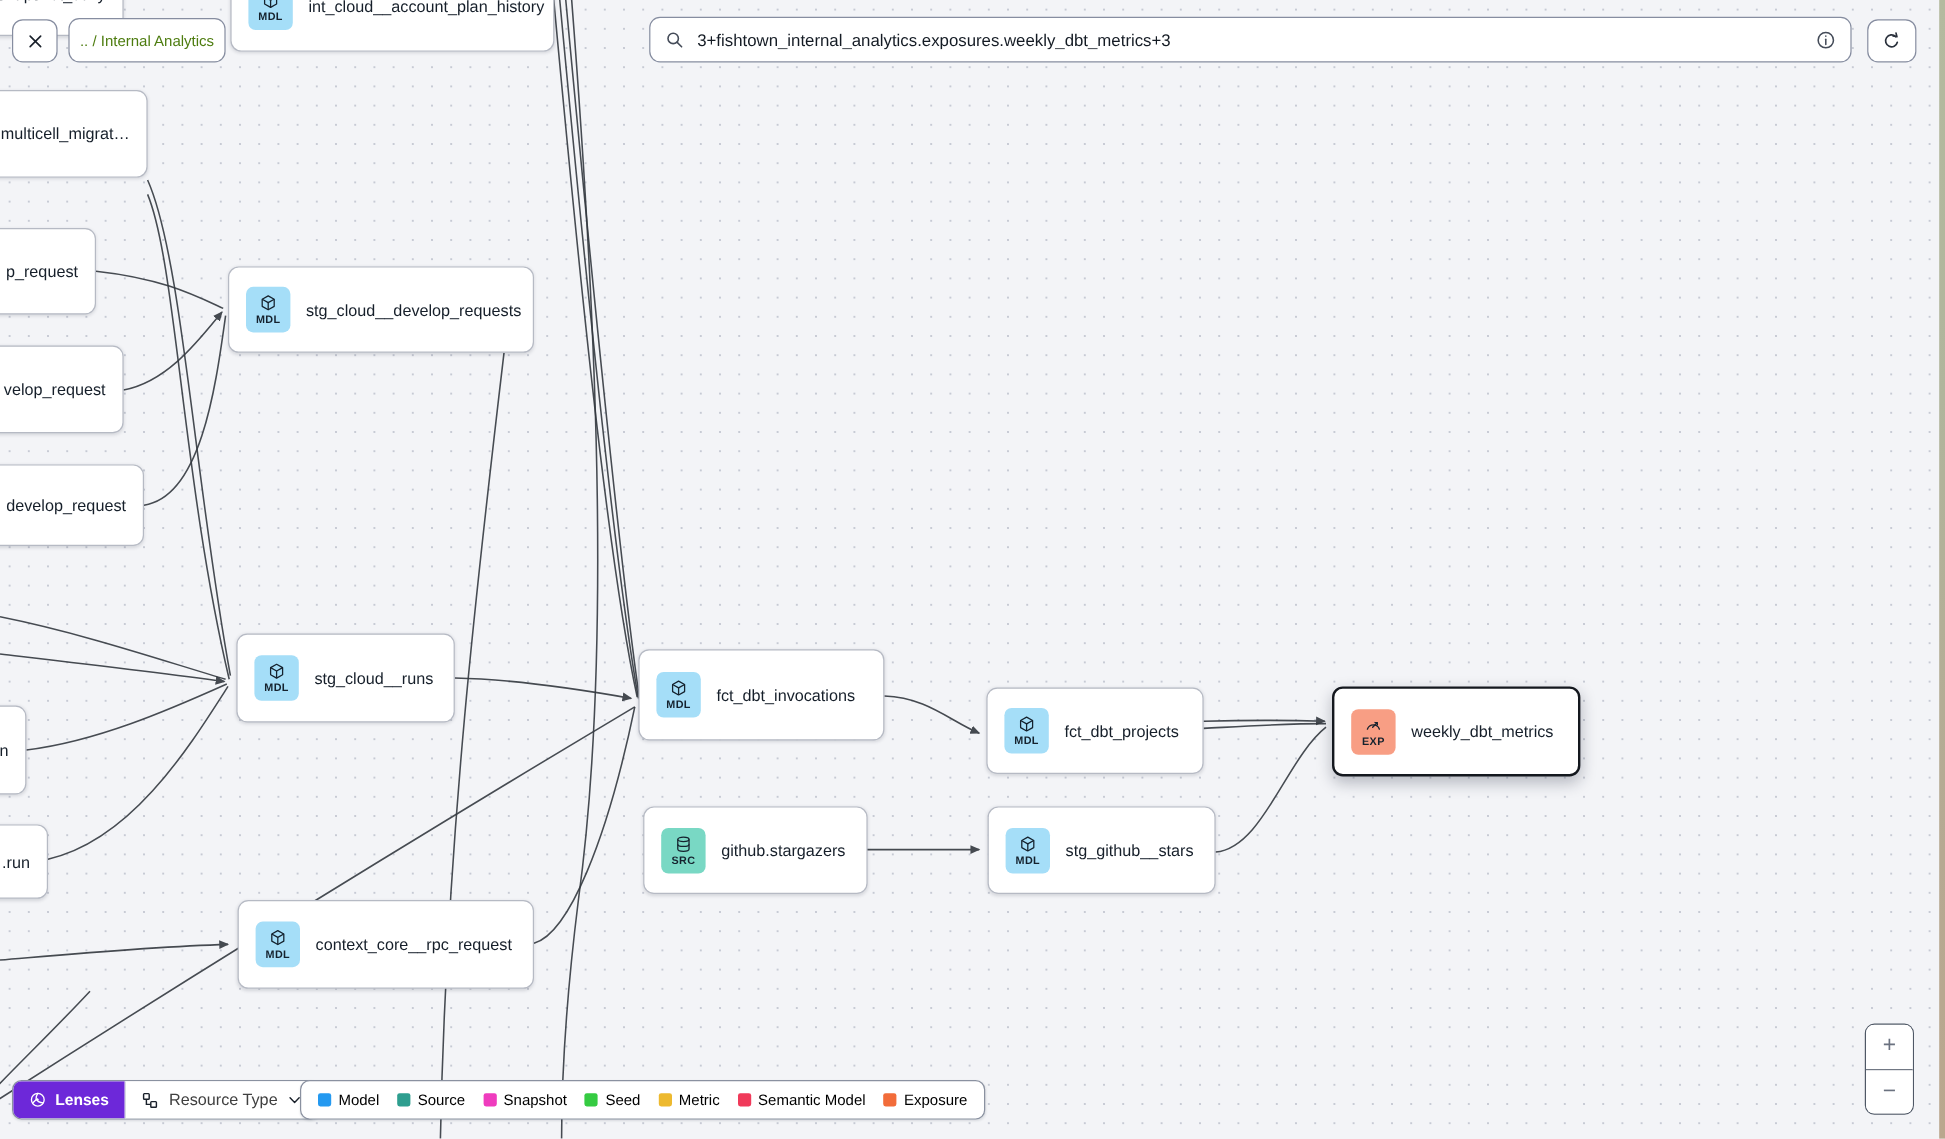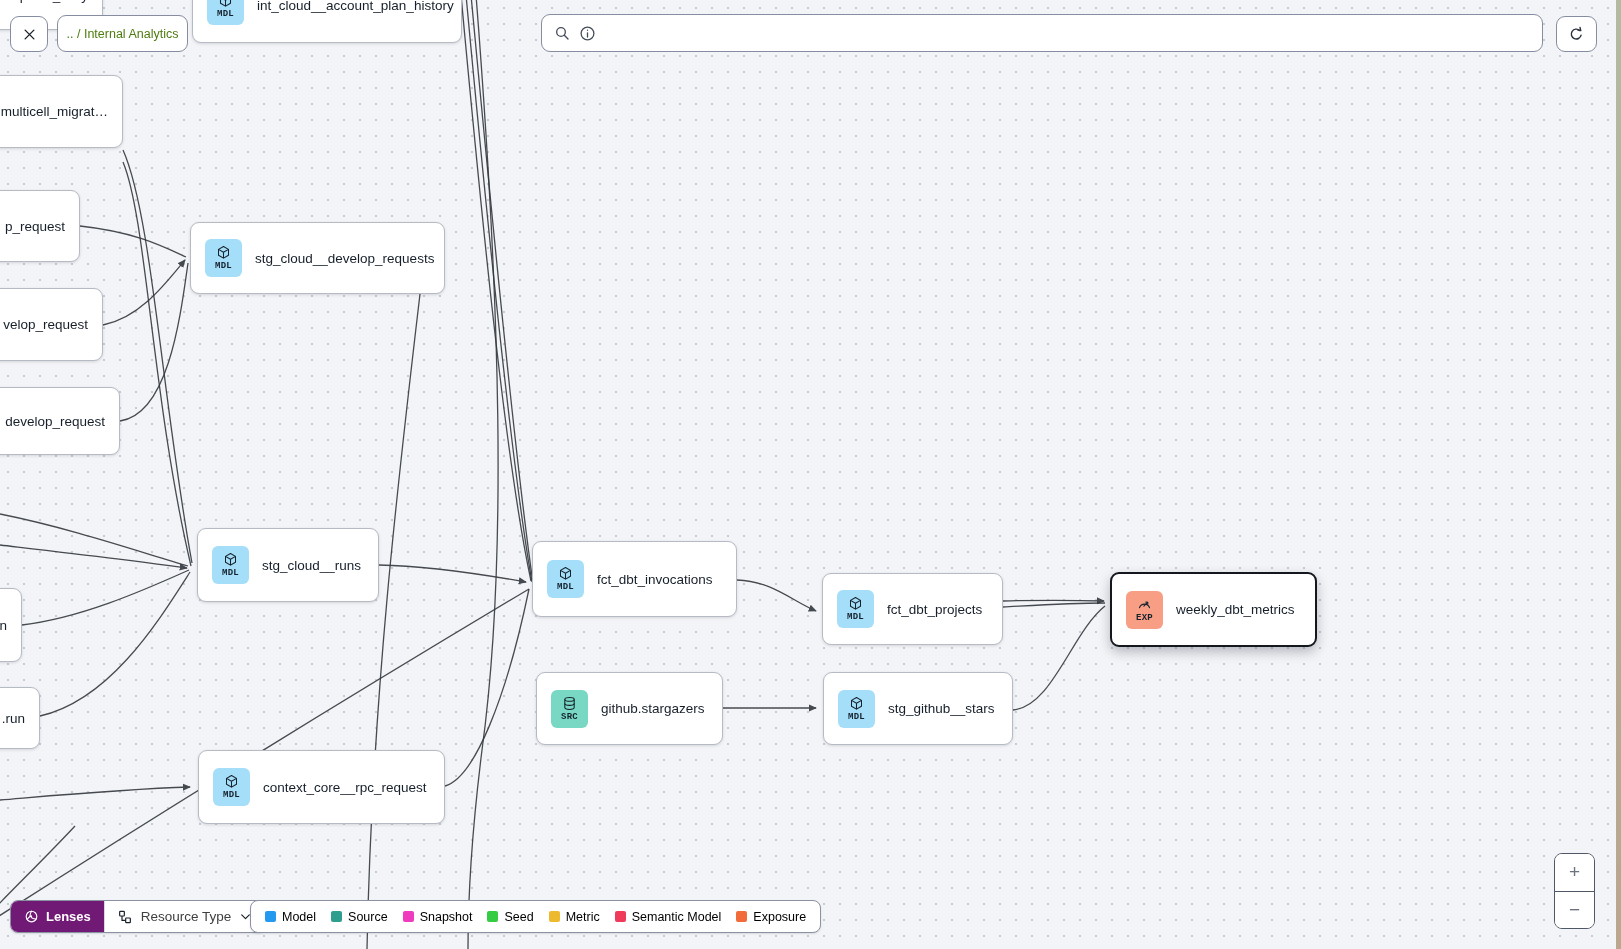--- a/index.html
+++ b/index.html
@@ -27,21 +27,21 @@
   }
   .node.selected{border:2px solid #14181e;box-shadow:0 5px 12px rgba(20,30,50,.28);}
   .node.cut{justify-content:flex-end;padding-right:14px;}
   .node-label{font-size:13.5px;white-space:nowrap;color:#161f2a;}
   .badge{
     width:37px;height:38px;border-radius:6px;flex:0 0 auto;
     display:flex;flex-direction:column;align-items:center;justify-content:center;
     color:#15222e;
   }
   .badge svg{width:15px;height:15px;display:block;}
-  .badge-code{font-family:Liberation Mono, monospace;font-size:9px;font-weight:bold;letter-spacing:.3px;margin-top:1px;}
+  .badge-code{font-family:Liberation Sans, sans-serif;font-size:9px;font-weight:bold;letter-spacing:.3px;margin-top:1px;}
 
   
   .btn{
     position:absolute;background:#fff;border:1.3px solid #868da0;border-radius:9px;
     display:flex;align-items:center;justify-content:center;box-sizing:border-box;cursor:pointer;
   }
   #close-btn{left:10px;top:16px;width:38px;height:36px;}
   #breadcrumb-btn{left:57px;top:15px;width:131px;height:37px;font-size:12.5px;color:#4d7c0f;}
   #search-bar{
     position:absolute;left:541px;top:14px;width:1002px;height:38px;box-sizing:border-box;
@@ -55,21 +55,21 @@
   #refresh-btn{left:1556px;top:16px;width:41px;height:36px;}
   .icon{display:block;}
 
   
   #lenses-bar{
     position:absolute;left:10px;top:900px;height:31px;display:flex;align-items:stretch;
     border:1px solid #8a91a0;border-radius:8px;overflow:hidden;background:#fff;
     box-shadow:0 1px 2px rgba(20,30,50,.12);
   }
   #lenses-btn{
-    background:#701a75;color:#fff;display:flex;align-items:center;gap:7px;
+    background:#6d28d9;color:#fff;display:flex;align-items:center;gap:7px;
     padding:0 13px;font-size:13px;font-weight:600;cursor:pointer;
   }
   #resource-type-btn{
     display:flex;align-items:center;gap:8px;padding:0 13px 0 12px;background:#fff;
     font-size:13.5px;color:#404040;cursor:pointer;border-left:1px solid #d7dae0;
   }
   #legend-box{
     position:absolute;left:250px;top:900px;height:31px;display:flex;align-items:center;gap:15px;
     border:1px solid #8a91a0;border-radius:8px;background:#fff;padding:0 14px;
     box-shadow:0 1px 2px rgba(20,30,50,.12);
@@ -259,20 +259,21 @@
     </svg>
 </div>
 <div class="btn" id="breadcrumb-btn">
   <span>.. / Internal Analytics</span>
 </div>
 <div id="search-bar">
   <svg class="icon" width="16" height="16" viewBox="0 0 24 24" fill="none" stroke="#454c59" stroke-width="2" stroke-linecap="round">
       <circle cx="10.5" cy="10.5" r="6.5"></circle>
       <path d="M15.5 15.5 L21 21"></path>
     </svg>
+  <input id="search-input" readonly="" value="3+fishtown_internal_analytics.exposures.weekly_dbt_metrics+3" style="">
   <svg class="icon" width="17" height="17" viewBox="0 0 24 24" fill="none" stroke="#454c59" stroke-width="1.8" stroke-linecap="round">
       <circle cx="12" cy="12" r="9"></circle>
       <path d="M12 11 L12 17"></path>
       <path d="M12 7.2 L12 7.4"></path>
     </svg>
 </div>
 <div class="btn" id="refresh-btn">
   <svg class="icon" width="17" height="17" viewBox="0 0 24 24" fill="none" stroke="#2a313c" stroke-width="2" stroke-linecap="round" stroke-linejoin="round">
       <path d="M18.5 13 A 7 7 0 1 1 16.5 6.3"></path>
       <path d="M13.5 5.5 L18 6.5 L17 2.2"></path>

